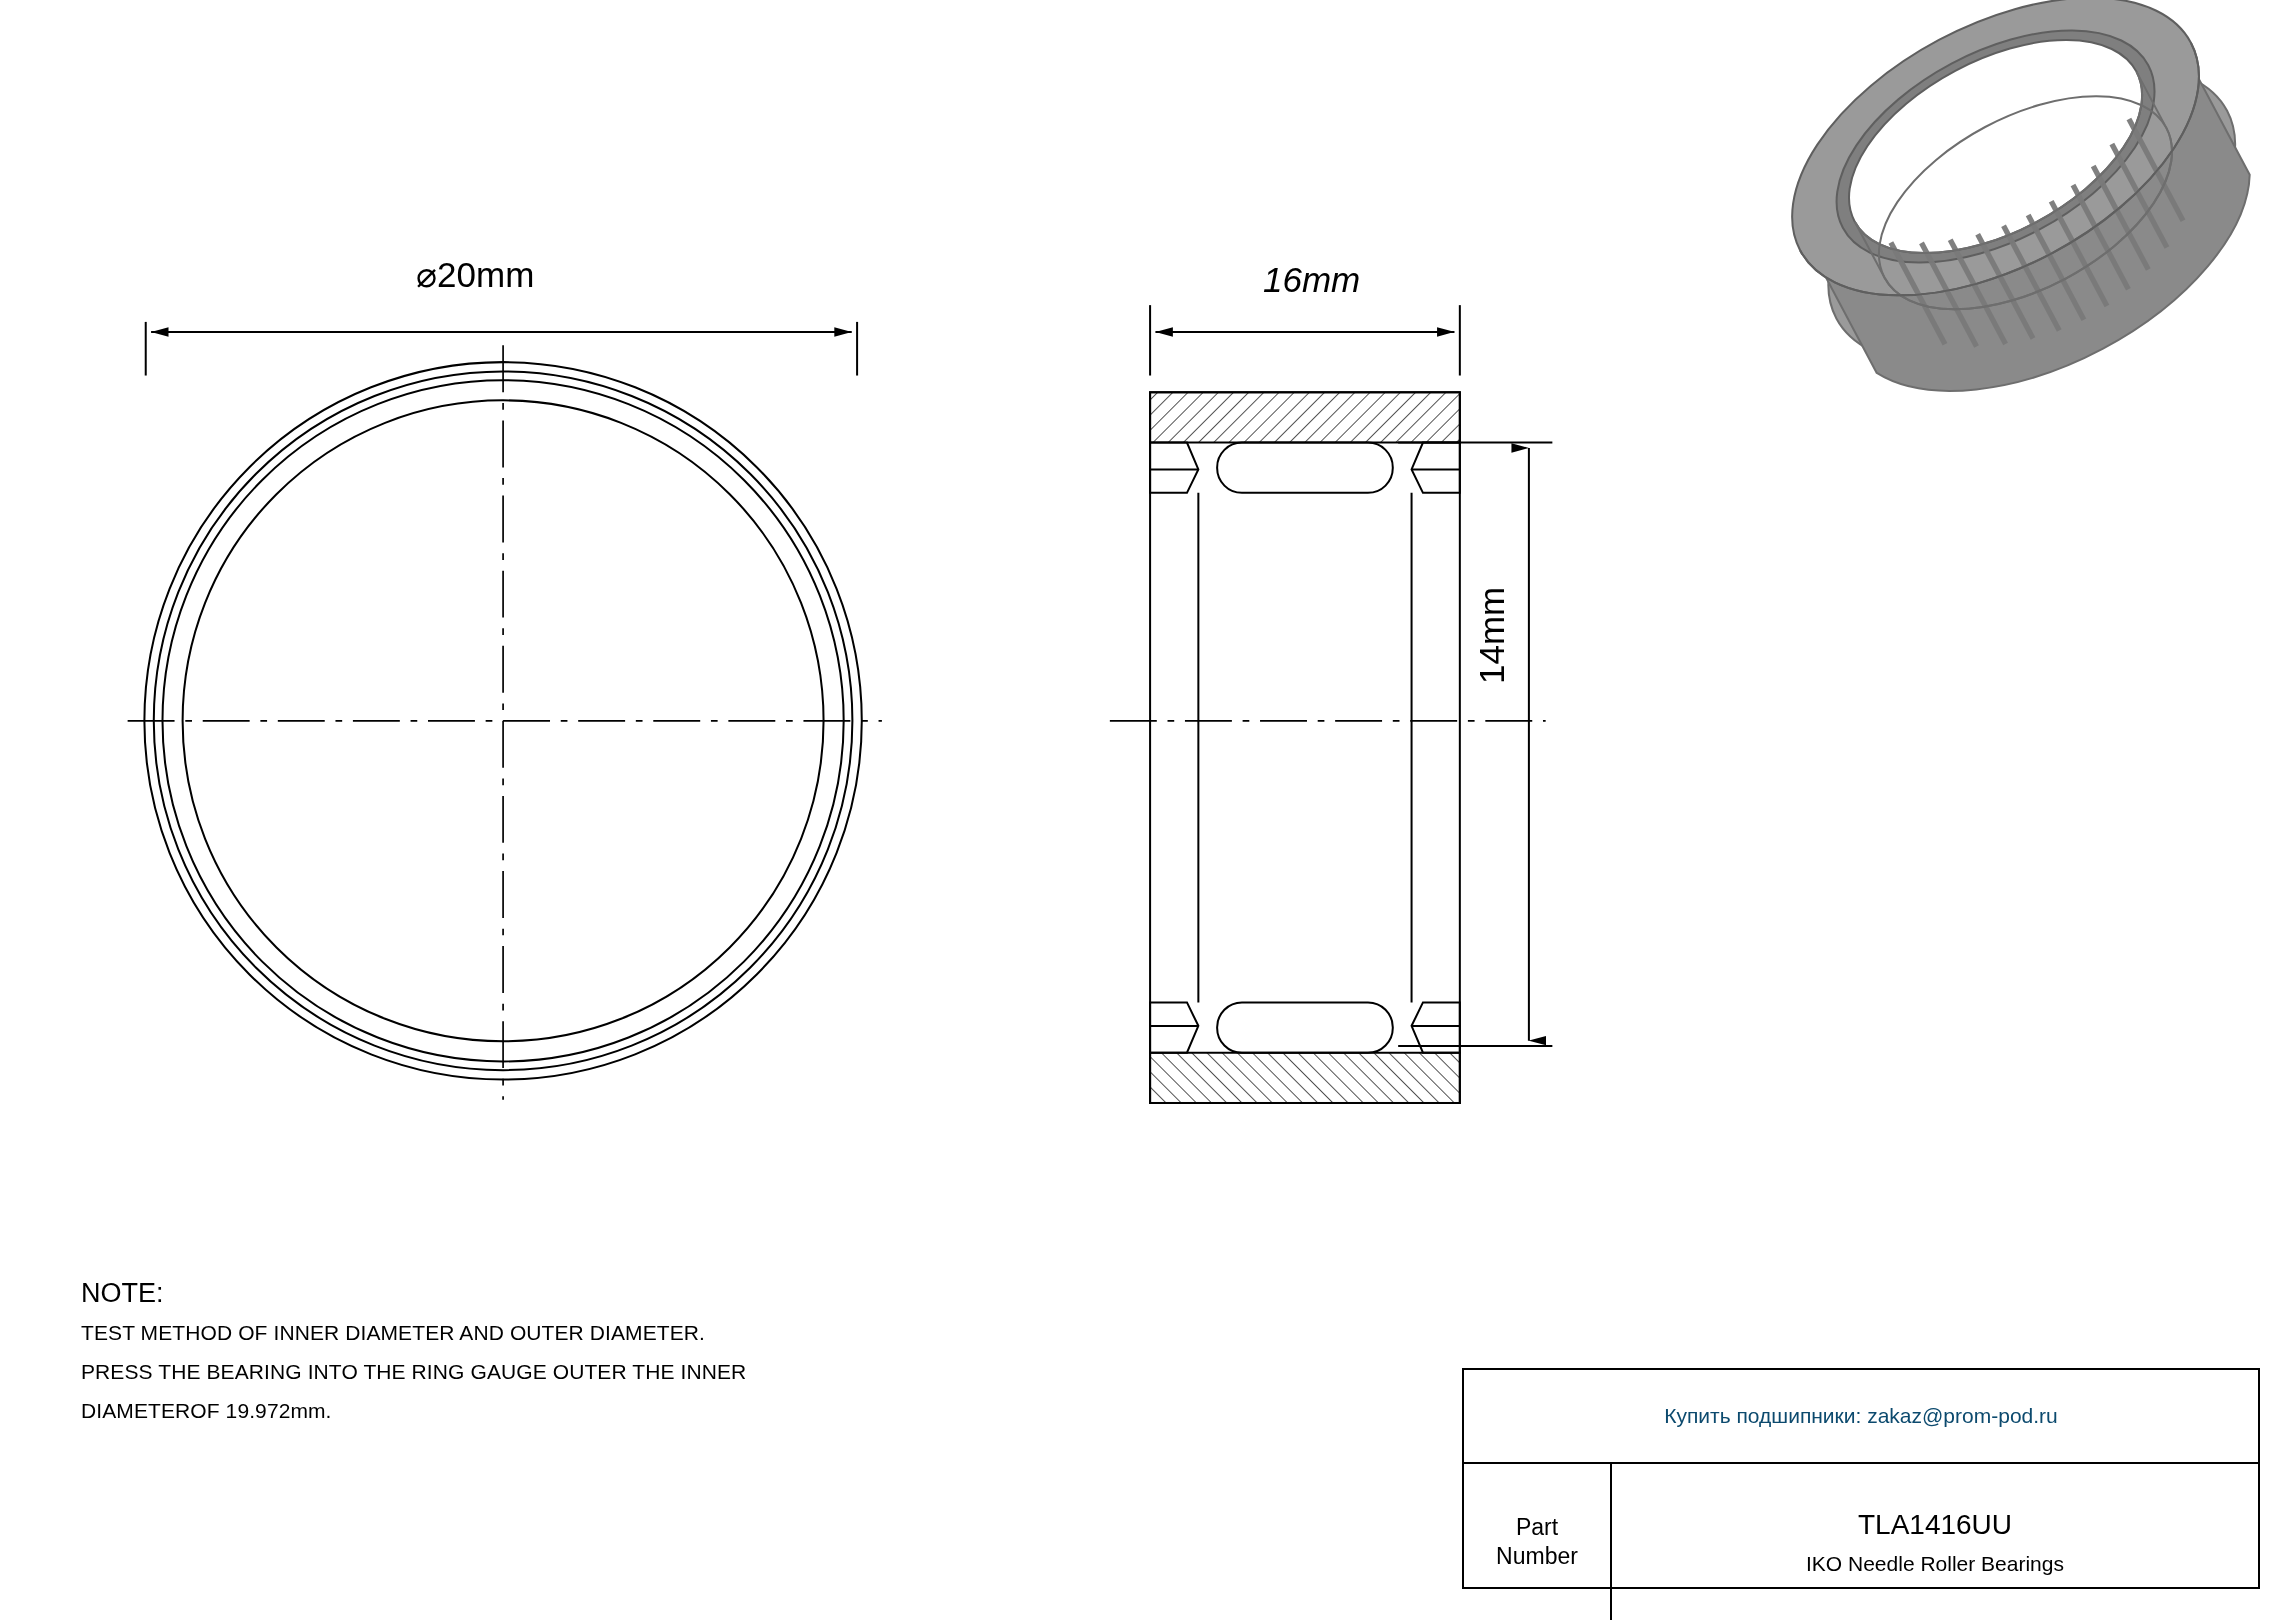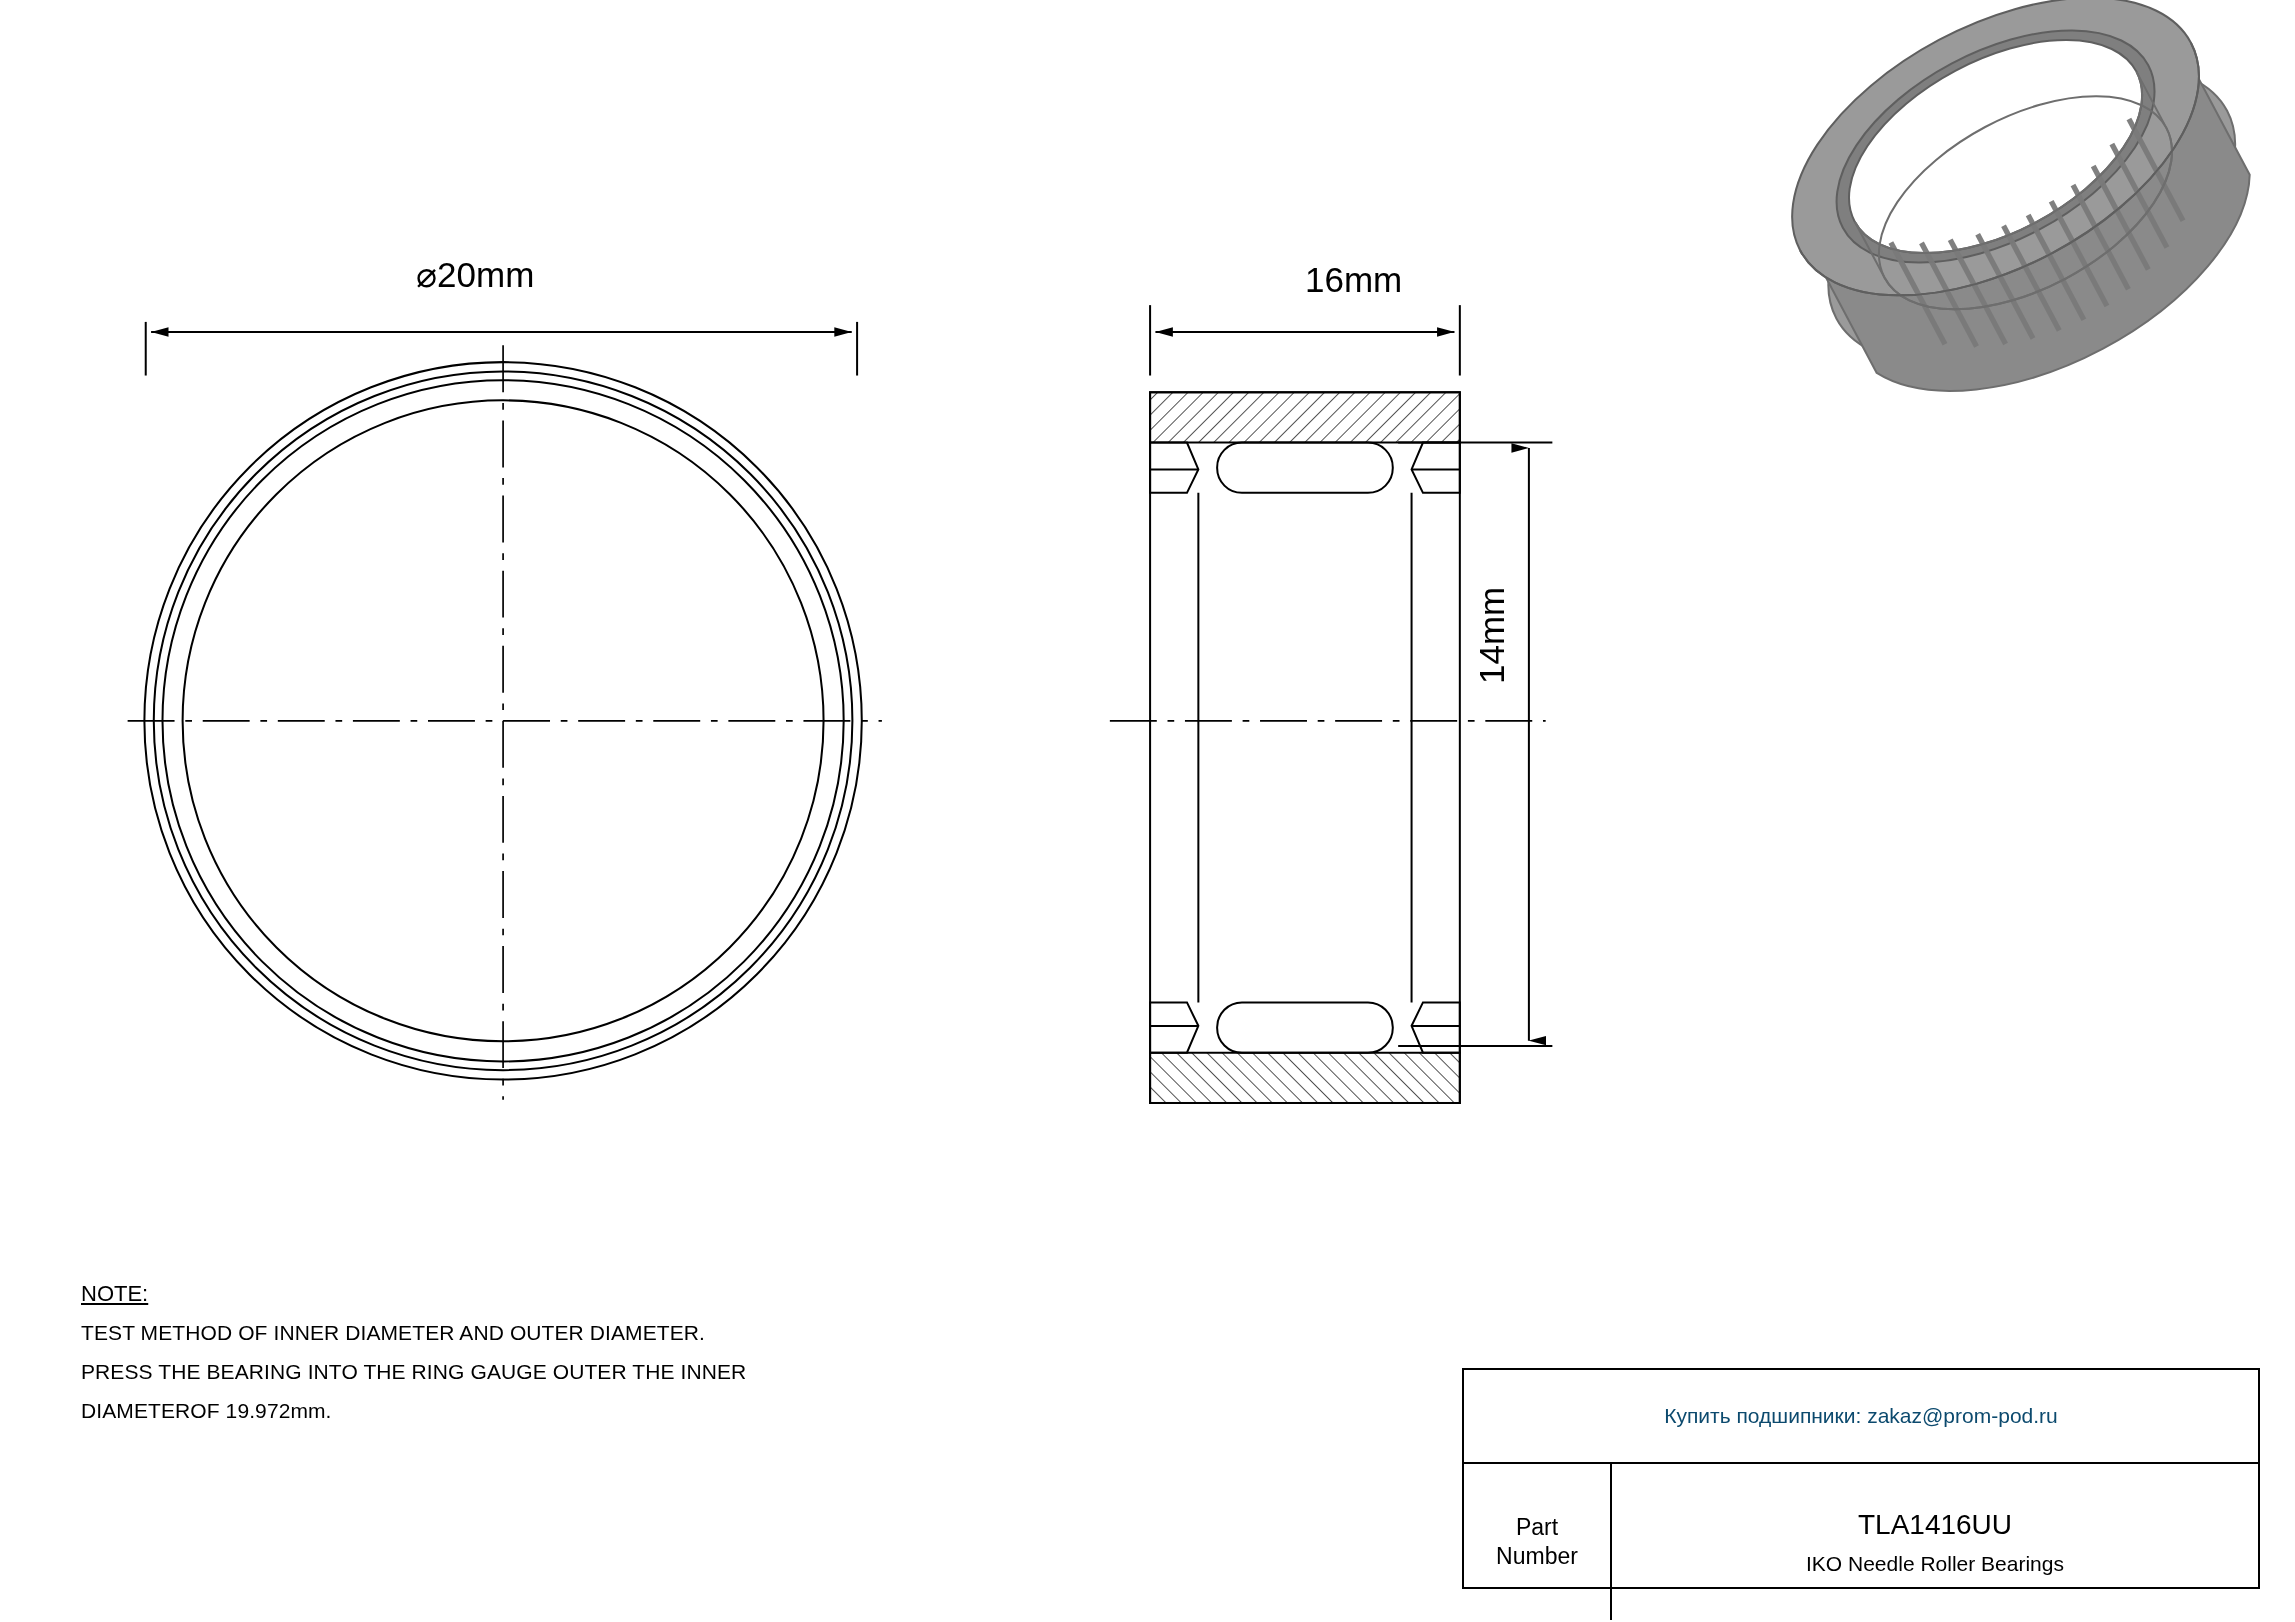--- a/index.html
+++ b/index.html
@@ -19,21 +19,21 @@
     left:64px;
     top:1274px;
     width:1341px;
   }
   .note-line {
     font-size:21px;
     line-height:39px;
     white-space:pre;
     letter-spacing:0.1px;
   }
-  .note-title { font-size:22px; line-height:39px;text-decoration:underline; }
+  .note-title { font-size:27px; line-height:39px; }
 
   .title-block {
     position:absolute;
     left:1445px;
     top:1368px;
     width:798px;
     height:221px;
     border:2px solid #000;
     box-sizing:border-box;
   }
@@ -195,21 +195,21 @@
       </g>
 
       <g transform="rotate(-28 3005 320)">
         <path d="M2675,205 A330,180 0 0 0 3335,205" fill="none" stroke="#5f5f5f" stroke-width="3"></path>
       </g>
     </g>
   </svg>
 
   <div class="dim-text" style="position:absolute; left:399px; top:255px;">⌀20mm</div>
 
-  <div class="dim-text" style="position:absolute; left:1288px; top:260px;">16mm</div>
+  <div class="dim-text" style="position:absolute; left:1246px; top:260px;font-style:italic;">16mm</div>
 
   <div class="dim-text" style="position:absolute; left:1455px; top:684px; transform:rotate(-90deg); transform-origin:left top;">14mm</div>
 
   <div class="note-block">
     <div class="note-title">NOTE:</div>
     <div class="note-line">TEST METHOD OF INNER DIAMETER AND OUTER DIAMETER.</div>
     <div class="note-line">PRESS THE BEARING INTO THE RING GAUGE OUTER THE INNER</div>
     <div class="note-line">DIAMETEROF 19.972mm.</div>
   </div>
 

